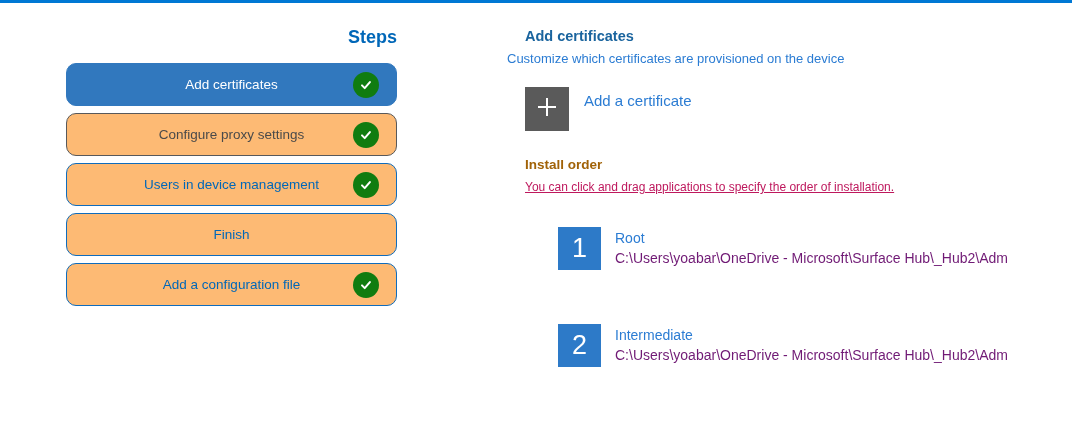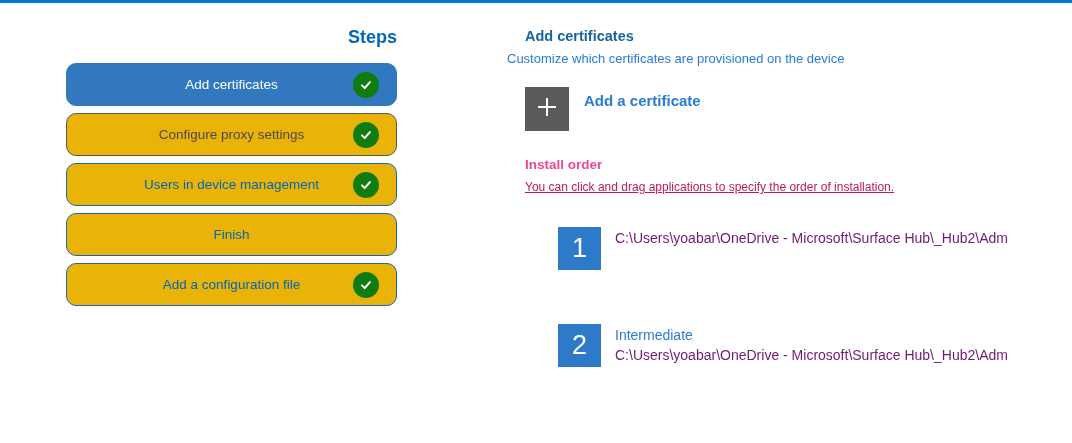--- a/index.html
+++ b/index.html
@@ -22,21 +22,21 @@
     color: #0067b8; font-size: 18px; font-weight: bold;
     margin-left: 2px; margin-bottom: 15px;
   }
   .step-btn {
     position: relative;
     width: 331px; height: 43px;
     margin-bottom: 7px;
     border-radius: 10px;
     display: flex; align-items: center; justify-content: center;
     font-size: 13.5px;
-    background: #eab308;
+    background: #fdba74;
     border: 1px solid #0f6cbd;
     color: #0067b8;
     cursor: pointer;
   }
   .step-btn.selected {
     background: #3178be;
     border: 1px solid #3178be;
     color: #ffffff;
   }
   .step-btn.neutral {
@@ -57,34 +57,33 @@
     color: #1a649e; font-size: 14.5px; font-weight: bold;
   }
   .content-sub {
     position: absolute; left: 507px; top: 51px;
     color: #2b7cd3; font-size: 13px;
   }
   .add-cert-row {
     position: absolute; left: 525px; top: 87px;
     display: flex; align-items: flex-start;
     cursor: pointer;
-    font-weight: bold;
   }
   .plus-square {
     width: 44px; height: 44px;
     background: #5a5a5a;
     display: flex; align-items: center; justify-content: center;
   }
   .add-cert-label {
     margin-left: 15px; margin-top: 5px;
     color: #2b7cd3; font-size: 15px;
   }
   .install-heading {
     position: absolute; left: 525px; top: 157px;
-    color: #ec4899; font-size: 13.5px; font-weight: bold;
+    color: #a16207; font-size: 13.5px; font-weight: bold;
   }
   .install-desc {
     position: absolute; left: 525px; top: 180px;
     color: #be185d; font-size: 12px; text-decoration: underline;
   }
   .install-item {
     position: absolute; left: 558px;
     display: flex; align-items: flex-start;
     white-space: nowrap;
     cursor: grab;
@@ -167,20 +166,21 @@
   </div>
   <div class="add-cert-label">Add a certificate</div>
 </div>
 
 <div class="install-heading">Install order</div>
 <div class="install-desc">You can click and drag applications to specify the order of installation.</div>
 
 <div class="install-item pos-1">
   <div class="num-square">1</div>
   <div class="item-text">
+    <div class="item-name">Root</div>
     <div class="item-path">C:\Users\yoabar\OneDrive - Microsoft\Surface Hub\_Hub2\Adm</div>
   </div>
 </div>
 
 <div class="install-item pos-2">
   <div class="num-square">2</div>
   <div class="item-text">
     <div class="item-name">Intermediate</div>
     <div class="item-path">C:\Users\yoabar\OneDrive - Microsoft\Surface Hub\_Hub2\Adm</div>
   </div>

